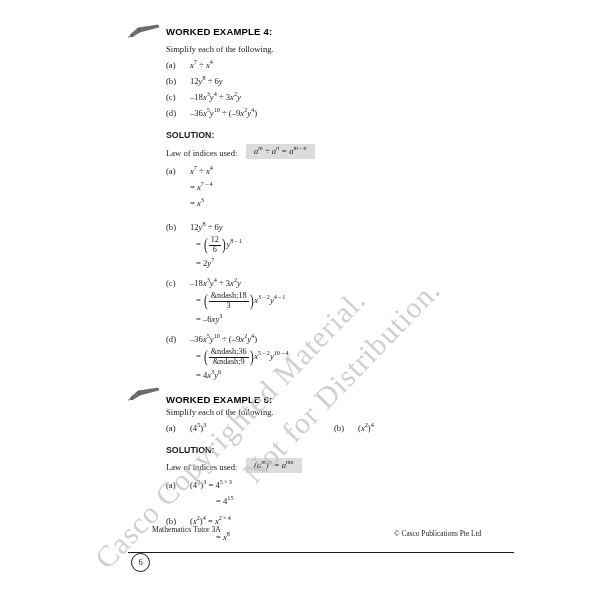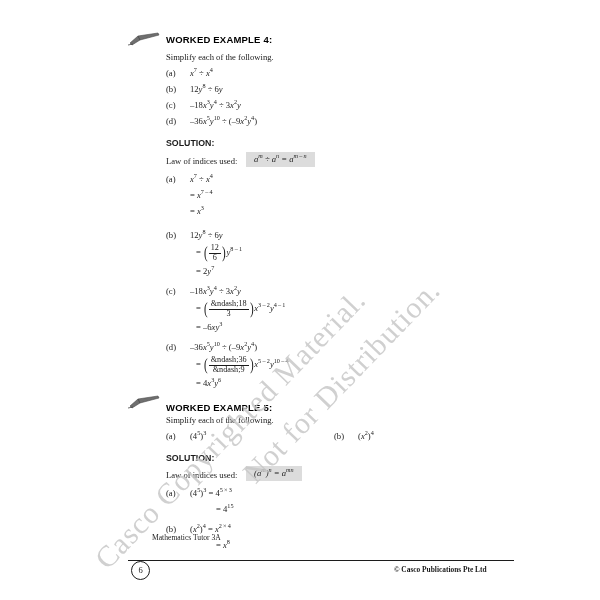--- a/index.html
+++ b/index.html
@@ -22,21 +22,21 @@
     white-space:nowrap;
     font-size:30px;
     letter-spacing:1px;
     transform-origin:0 0;
     opacity:.85;
   }
   .wm1{left:88px;top:552px;transform:rotate(-46deg);}
   .wm2{left:236px;top:466px;transform:rotate(-46deg);}
 
   
-  .content{position:absolute;left:0;top:0;width:600px;height:428px;z-index:2;margin-top:8px;}
+  .content{position:absolute;left:0;top:0;width:600px;height:428px;z-index:2;}
 
   .pencil{
     position:absolute;width:34px;height:14px;
   }
   .pencil svg{display:block;}
 
   .heading{
     position:absolute;
     font-family:"Liberation Sans", sans-serif;
     font-weight:bold;font-size:9.5px;letter-spacing:.2px;
@@ -82,21 +82,21 @@
   .pagecircle{
     position:absolute;left:131px;top:553px;width:17px;height:17px;
     border:1px solid #1c1c1c;border-radius:50%;
     font-size:8.5px;text-align:center;line-height:17px;
     background:#fff;
   }
   .footleft{
     position:absolute;left:152px;top:525px;font-size:7.6px;
   }
   .footright{
-    position:absolute;left:394px;top:557px;font-size:7.4px;font-weight:bold;
+    position:absolute;left:394px;top:529px;font-size:7.4px;
   }
 </style>
 </head>
 <body>
 
 <div class="page">
 
   <div class="content">
 
     <div class="pencil" style="left:128px;top:24px;">

